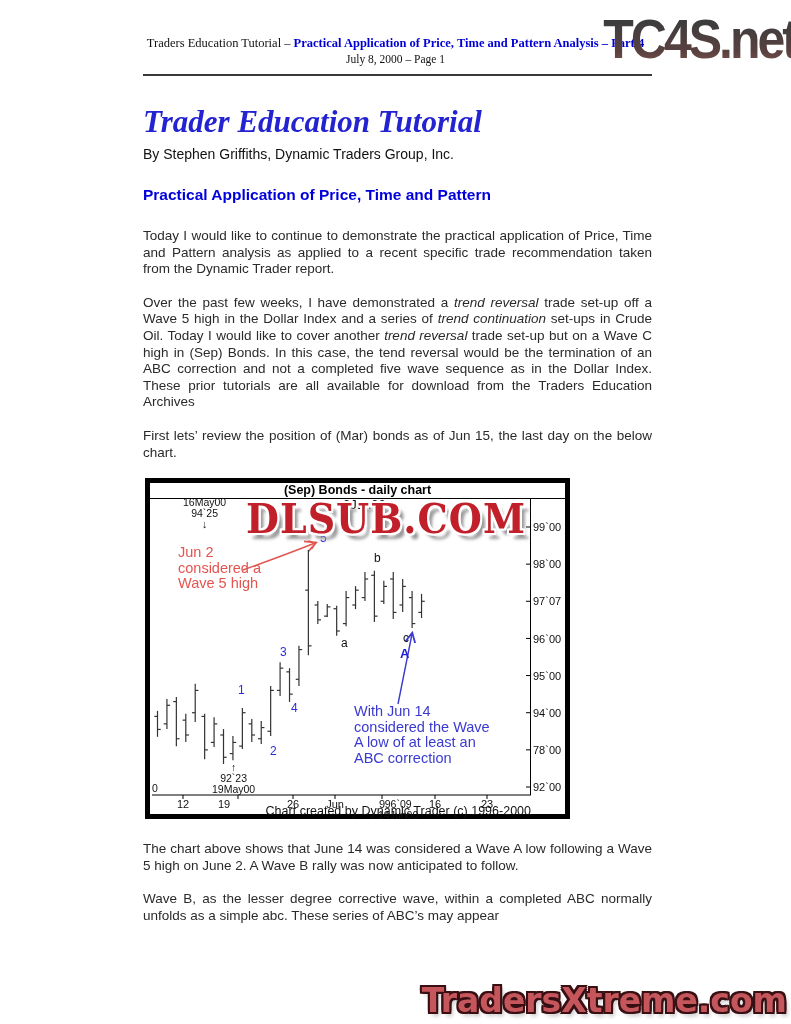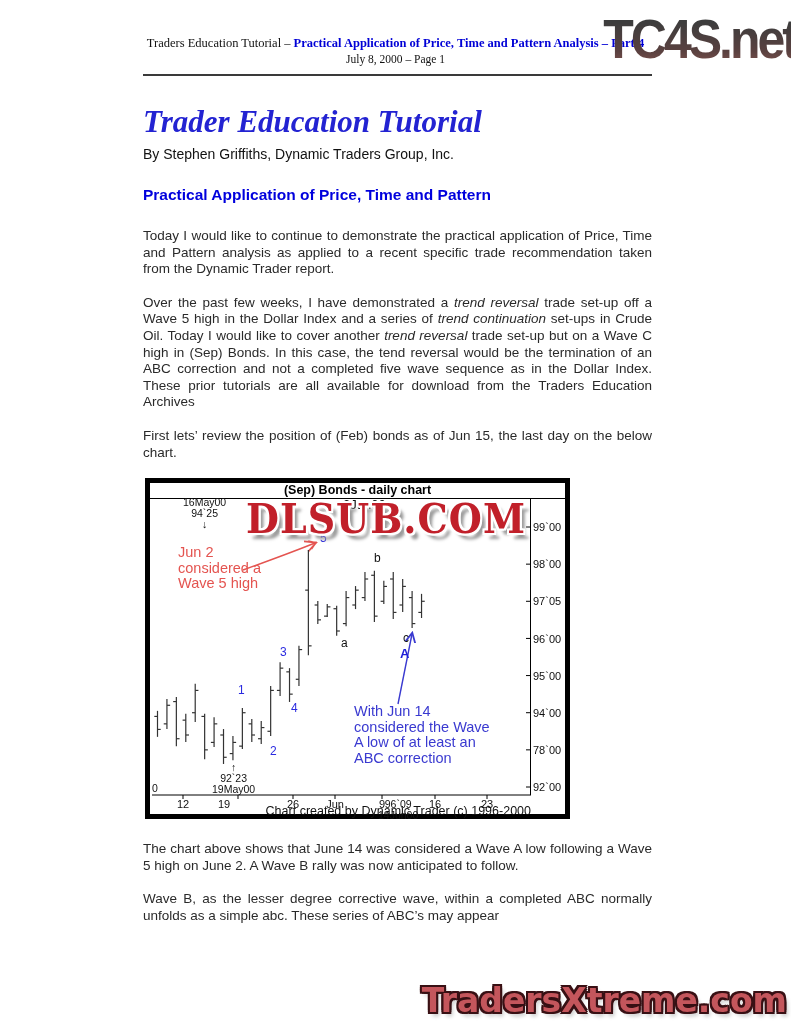--- a/index.html
+++ b/index.html
@@ -74,21 +74,21 @@
 <div class="header-rule"></div>
 <div class="tc4s-logo">TC4S.net</div>
 
 <div class="content">
   <div class="main-title">Trader Education Tutorial</div>
   <div class="byline">By Stephen Griffiths, Dynamic Traders Group, Inc.</div>
   <div class="section-heading">Practical Application of Price, Time and Pattern</div>
 
   <p class="para">Today I would like to continue to demonstrate the practical application of Price, Time and Pattern analysis as applied to a recent specific trade recommendation taken from the Dynamic Trader report.</p>
   <p class="para"><span>Over the past few weeks, I have demonstrated a </span><i>trend reversal</i><span> trade set-up off a Wave 5 high in the Dollar Index and a series of </span><i>trend continuation</i><span> set-ups in Crude Oil. Today I would like to cover another </span><i>trend reversal</i><span> trade set-up but on a Wave C high in (Sep) Bonds. In this case, the tend reversal would be the termination of an ABC correction and not a completed five wave sequence as in the Dollar Index. These prior tutorials are all available for download from the Traders Education Archives</span></p>
-  <p class="para">First lets’ review the position of (Feb) bonds as of Jun 15, the last day on the below chart.</p>
+  <p class="para">First lets’ review the position of (Mar) bonds as of Jun 15, the last day on the below chart.</p>
 
   <div class="chart-box" id="chart-box">
     <div class="chart-title">(Sep) Bonds - daily chart</div>
 
     <svg class="chart-svg" id="chart-svg" viewBox="0 0 425 341">
       <defs>
         <marker id="arr-red" markerWidth="9" markerHeight="9" refX="7" refY="4.5" orient="auto">
           <path d="M0,0.5 L8,4.5 L0,8.5 M3,1.5 L7.5,4.5 L3,7.5" fill="none" stroke="#e45450" stroke-width="1.3"></path>
         </marker>
         <marker id="arr-blue" markerWidth="8" markerHeight="8" refX="6" refY="4" orient="auto">
@@ -246,21 +246,21 @@
     <div class="c-abs wave-black" style="left:191px;top:153px;">a</div>
     <div class="c-abs wave-black" style="left:224px;top:68px;">b</div>
     <div class="c-abs wave-black" style="left:253px;top:148px;">c</div>
     <div class="c-abs wave-A" style="left:250px;top:163px;">A</div>
 
     <div class="c-abs origin-lab">0</div>
     <div class="c-abs watermark">DLSUB.COM</div>
     <div class="chart-caption">Chart created by Dynamic Trader (c) 1996-2000</div>
   <div class="y-lab" style="top: 38px;">99`00</div>
       <div class="y-lab" style="top: 75.143px;">98`00</div>
-      <div class="y-lab" style="top: 112.286px;">97`05</div>
+      <div class="y-lab" style="top: 112.286px;">97`07</div>
       <div class="y-lab" style="top: 149.429px;">96`00</div>
       <div class="y-lab" style="top: 186.572px;">95`00</div>
       <div class="y-lab" style="top: 223.715px;">94`00</div>
       <div class="y-lab" style="top: 260.858px;">78`00</div>
       <div class="y-lab" style="top: 298.001px;">92`00</div>
       <div class="x-lab" style="left: 33px;">12</div>
       <div class="x-lab" style="left: 74px;">19</div>
       <div class="x-lab" style="left: 143px;">26</div>
       <div class="x-lab" style="left: 185px;">Jun</div>
       <div class="x-lab" style="left: 232px;">9</div>

